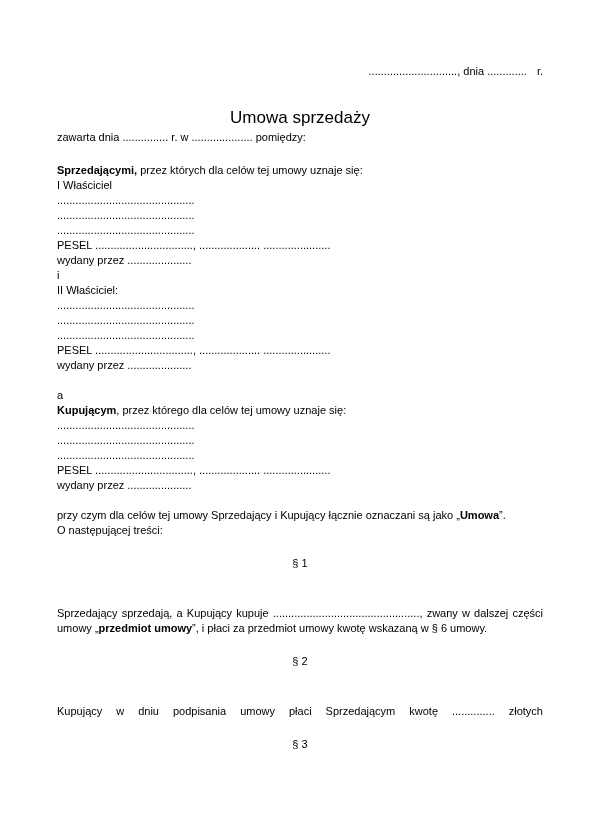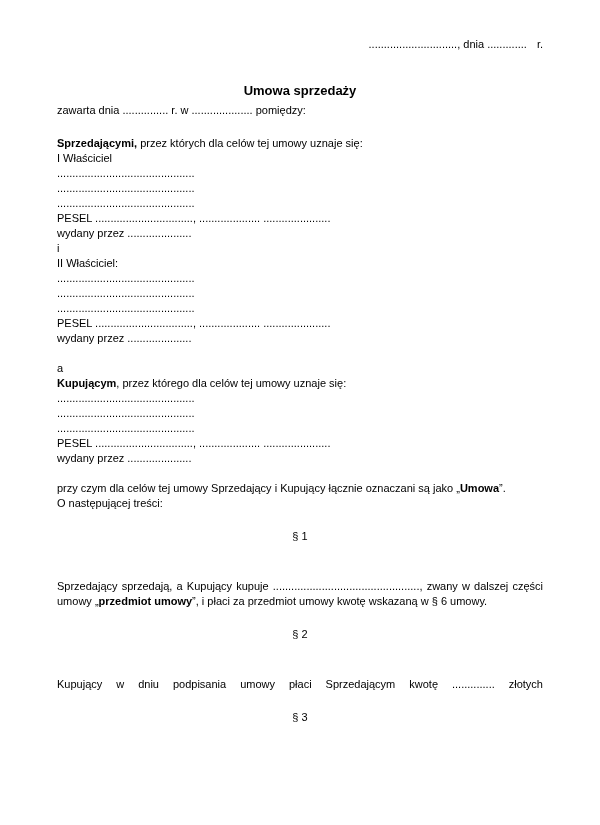--- a/index.html
+++ b/index.html
@@ -6,30 +6,30 @@
   .page {
     position: relative;
     width: 600px;
     height: 825px;
     box-sizing: border-box;
     background: #ffffff;
     color: #000000;
     font-family: "Liberation Sans", sans-serif;
     font-size: 11px;
     line-height: 15px;
-    padding: 37px 57px 0 57px;
+    padding: 64px 57px 0 57px;
     overflow: hidden;
   }
   .line { white-space: nowrap; }
   .date-line { text-align: right; white-space: nowrap; }
   .date-line .suffix { margin-left: 10px; }
   .title {
     text-align: center;
-    font-weight: bold;
-    font-size: 13px;
+    font-weight: normal;
+    font-size: 17px;
     margin-top: 31px;
   }
   .intro { margin-top: 5px; }
   .gap { height: 15px; }
   .gap-lg { height: 18px; }
   .bold { font-weight: bold; text-align: right; }
   .sec-header { text-align: center; }
   .just {
     text-align: justify;
     -moz-text-align-last: justify;

